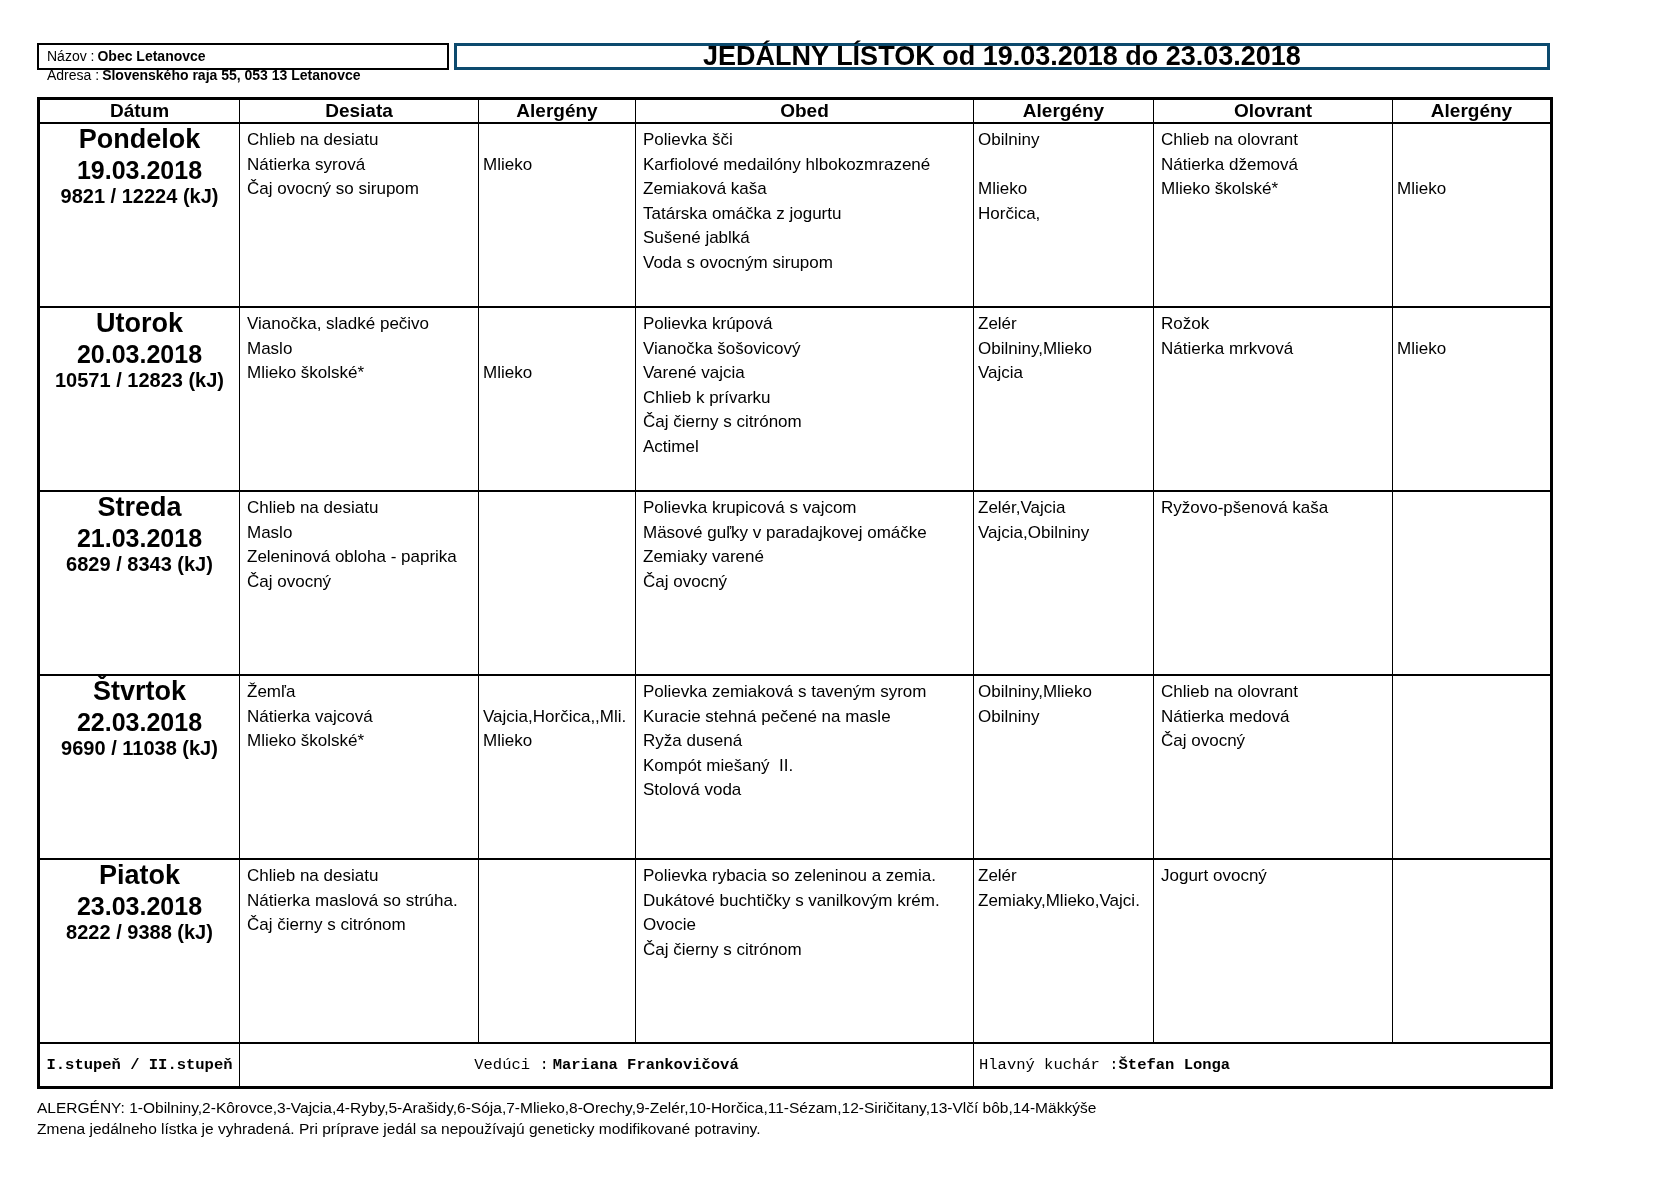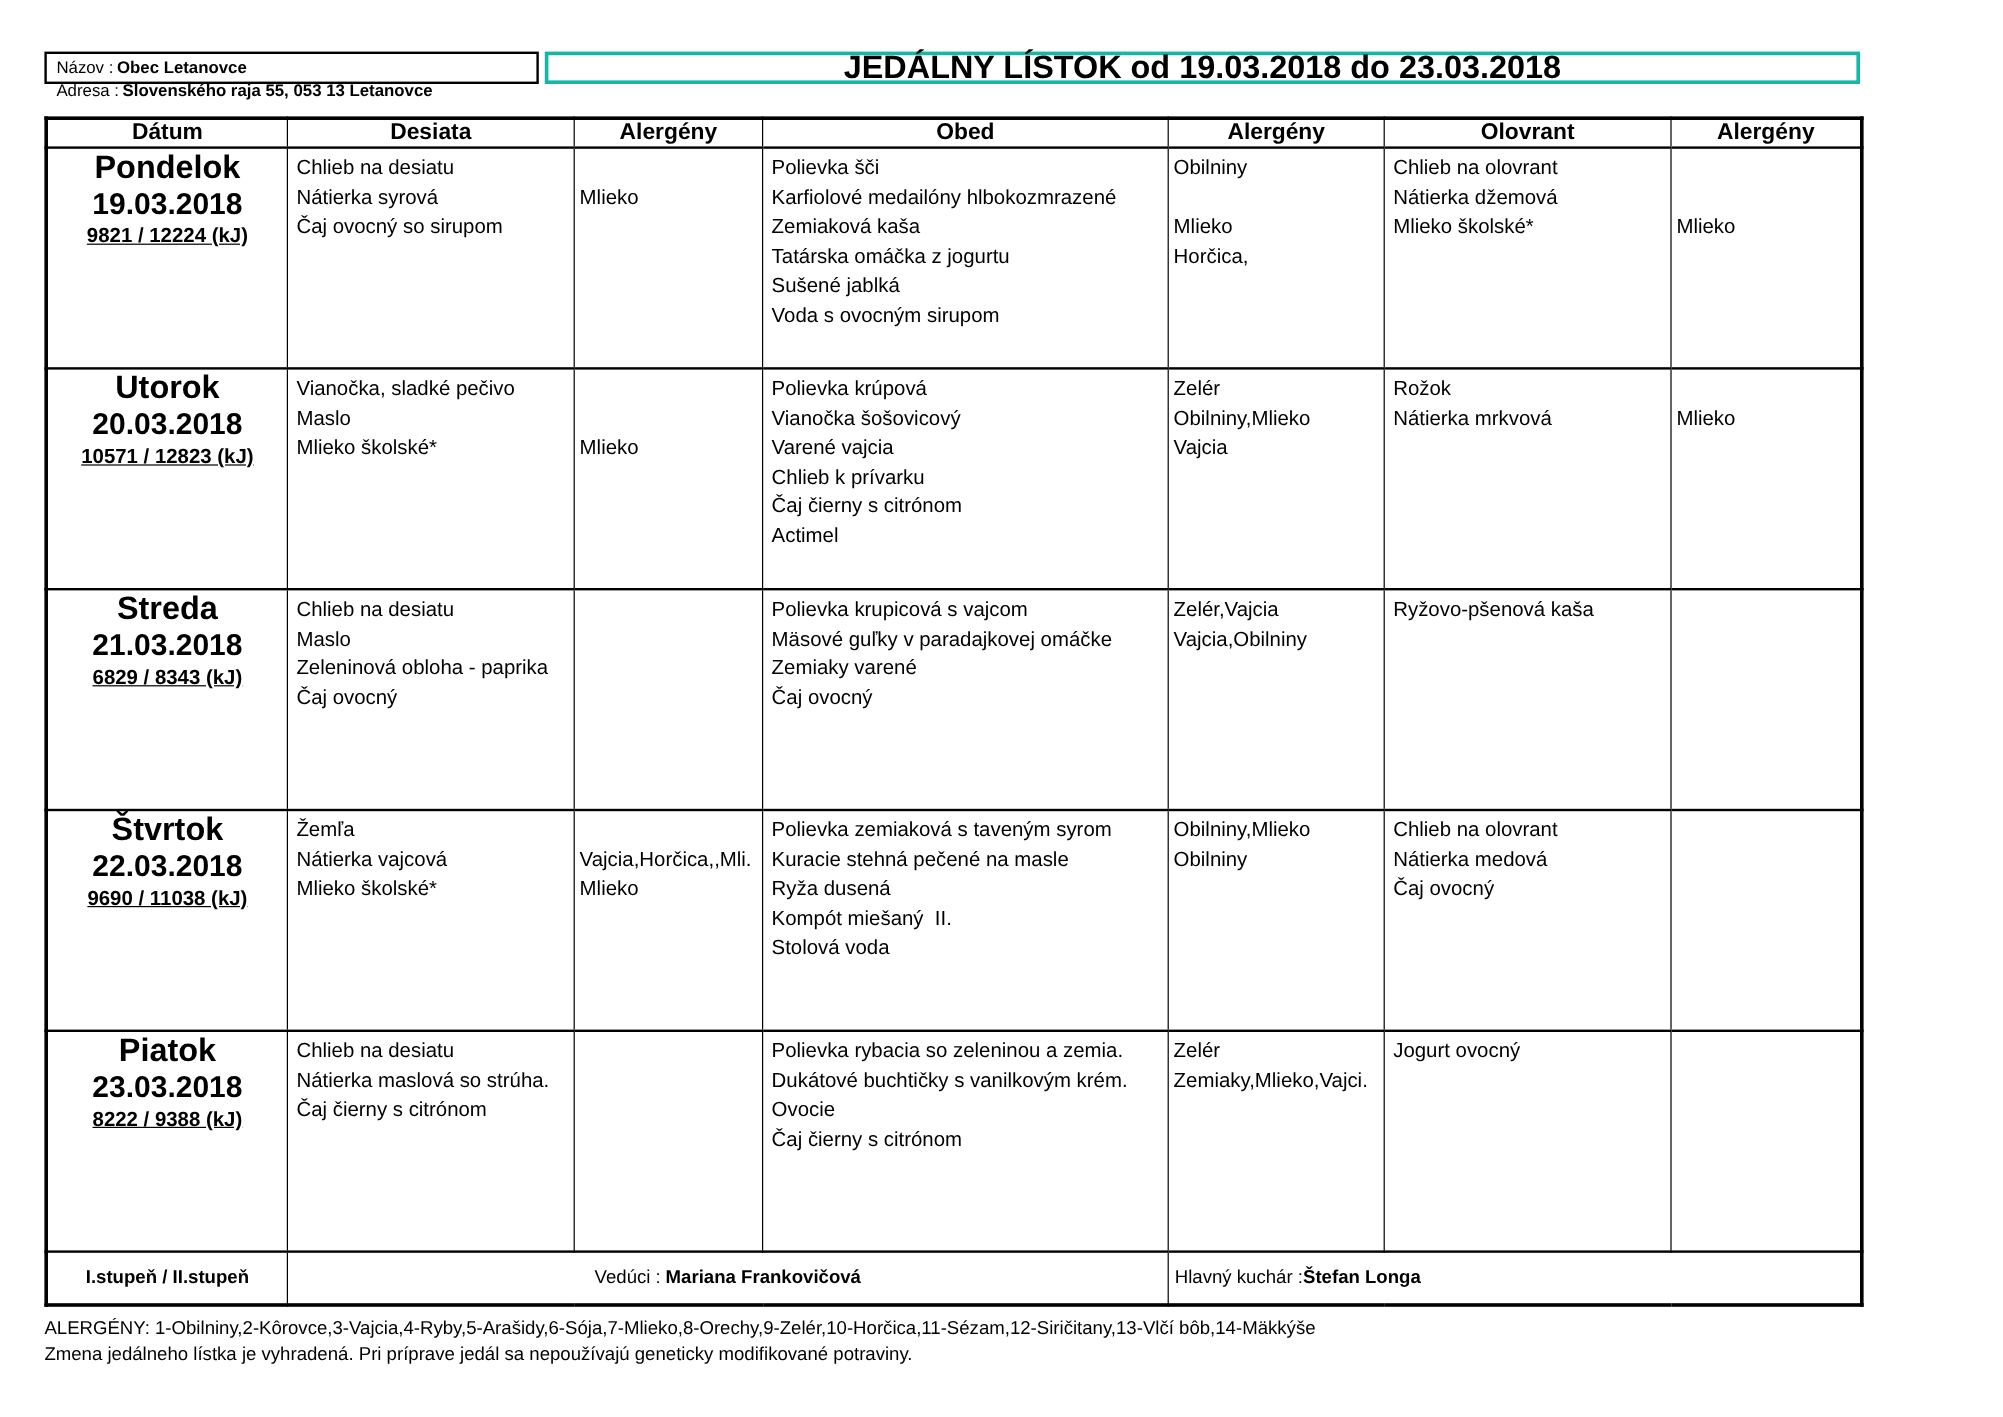--- a/index.html
+++ b/index.html
@@ -13,42 +13,42 @@
 
   
   .head { display: flex; gap: 5px; margin-bottom: 27px; height: 27px; }
   .org-box {
     width: 412px; border: 2px solid #000;
     padding: 2px 8px; font-size: 14px; line-height: 18.5px;
   }
   .b { font-weight: bold; }
   .org-line span.lbl { margin-right: 3px; }
   .title-box {
-    flex: 1; border: 3px solid #14b8a6;
+    flex: 1; border: 3px solid #0c4a6e;
     display: flex; align-items: center; justify-content: center;
     font-size: 27px; font-weight: bold;
   }
 
   
   table.menu { border-collapse: collapse; table-layout: fixed; width: 1513px; border: 3px solid #000; }
   .menu th, .menu td { border: 1px solid #000; }
   .menu thead th {
     height: 23px; font-size: 19px; font-weight: bold;
     text-align: center; border-bottom-width: 2px; vertical-align: middle;
   }
   .menu tbody tr { height: 184px; }
   .menu tbody td { border-top-width: 2px; vertical-align: top; border-radius: 10px; }
   .c-food, .c-alg { padding: 4px 6px 4px 7px; font-size: 17px; line-height: 24.5px; }
   .c-alg { padding-left: 4px; padding-right: 2px; }
   .ln { white-space: pre-wrap; min-height: 24.5px; }
   .c-date { vertical-align: middle; text-align: center; }
   .day-name { font-size: 27px; font-weight: bold; line-height: 31px; }
   .day-date { font-size: 25px; font-weight: bold; line-height: 30px; }
-  .day-energy { font-size: 17px; font-weight: bold; line-height: 23px; text-decoration: underline; }
-  .menu tfoot td { border-top-width: 2px; height: 44px; font-size: 15.5px; vertical-align: middle; }
+  .day-energy { font-size: 20px; font-weight: bold; line-height: 23px; }
+  .menu tfoot td { border-top-width: 2px; height: 44px; font-size: 15.5px; vertical-align: middle; font-family: Liberation Mono, monospace; }
   .f-left { text-align: center; font-size: 11px; font-weight: bold; }
   .f-mid { text-align: center; }
   .f-right { padding-left: 5px; }
   .lbl-sp { margin-right: 4px; }
 
   
   .notes { margin-top: 8px; font-size: 15.5px; line-height: 21px; }
 </style>
 </head>
 <body>

